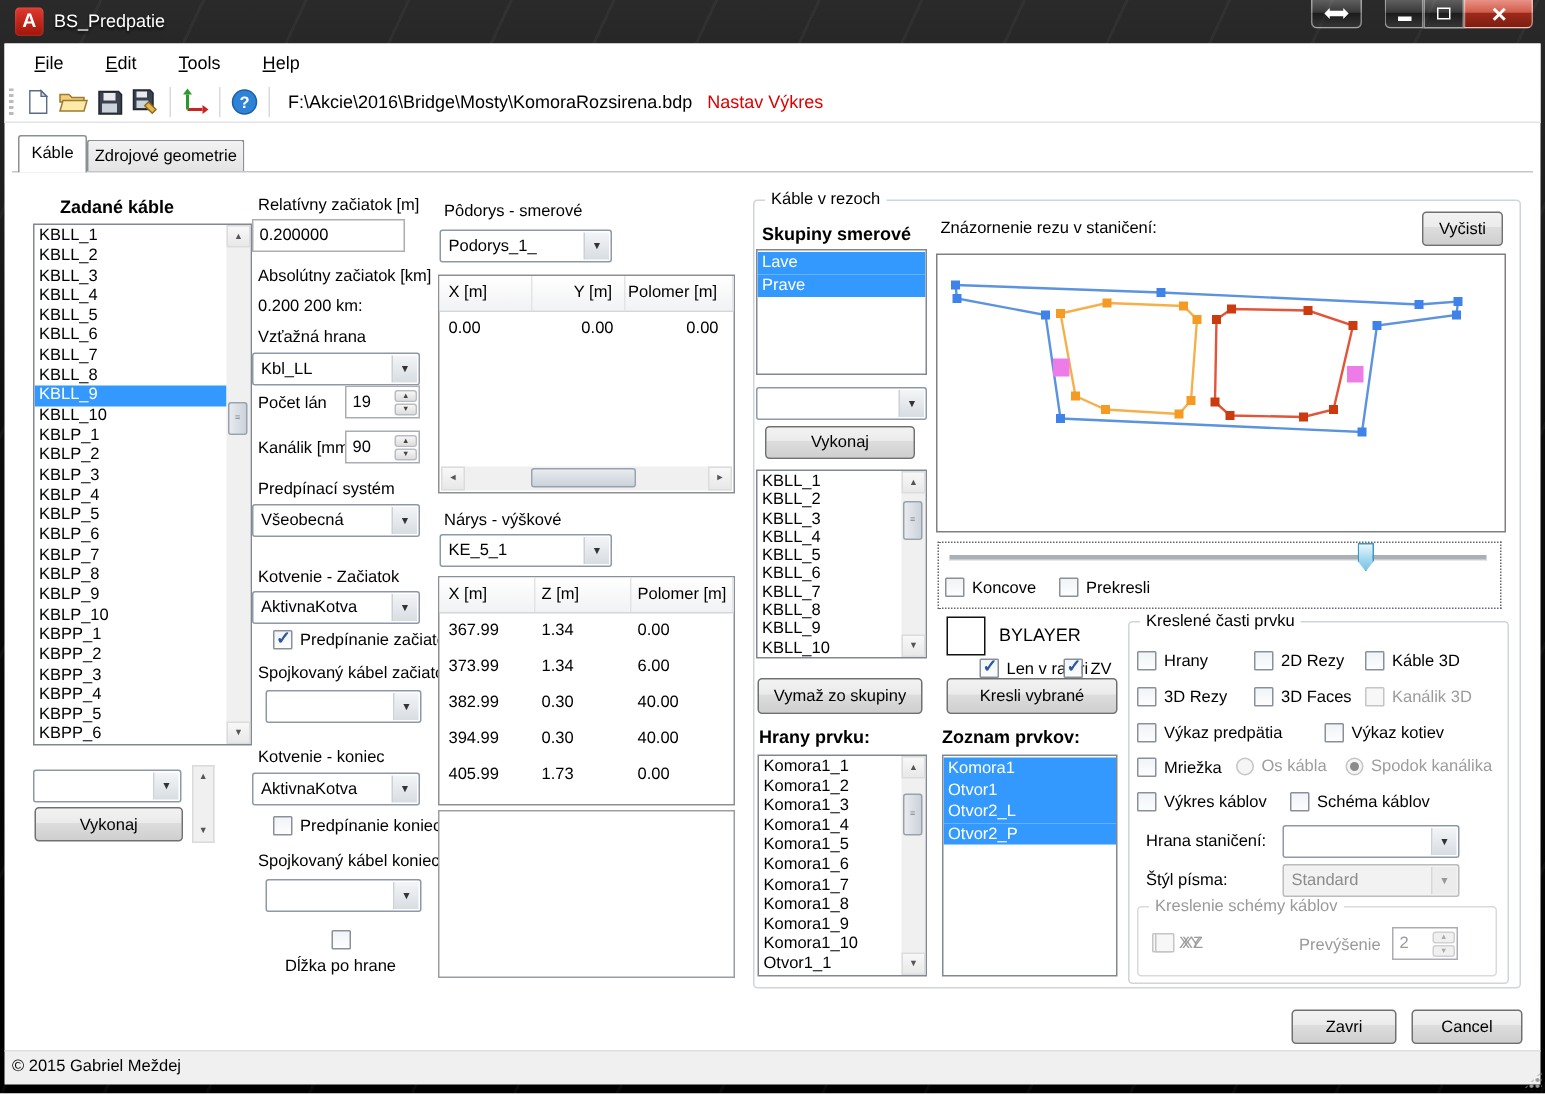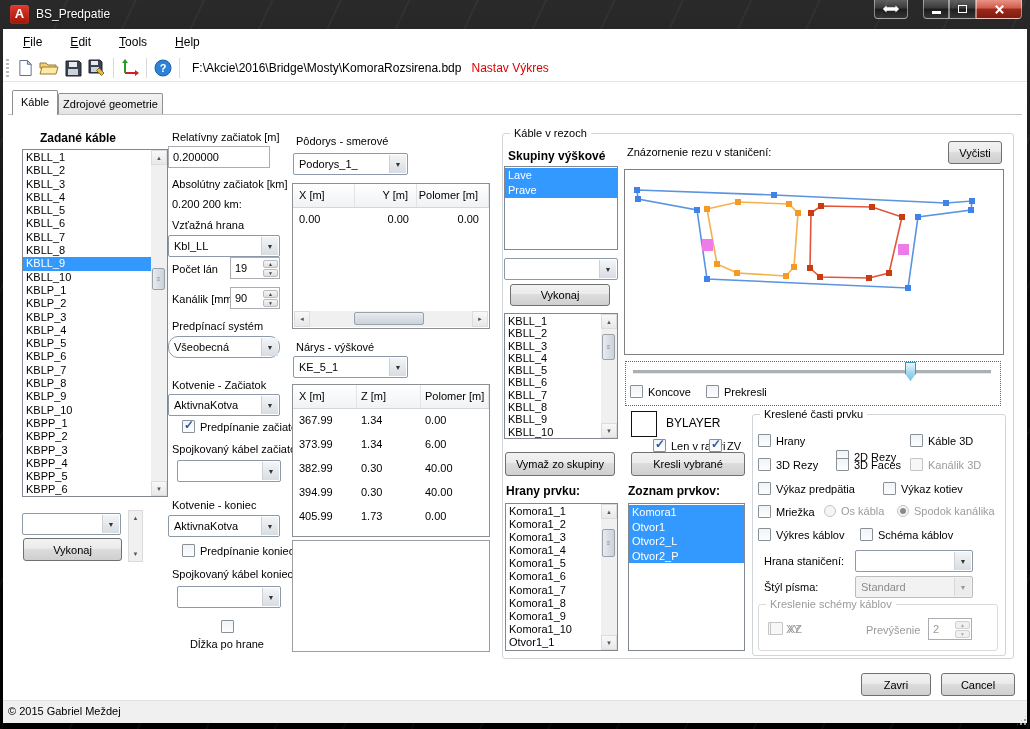--- a/index.html
+++ b/index.html
@@ -252,21 +252,21 @@
   </div>
   <div class="lbl" style="left:172px;top:293px;">Kanálik [mm]</div>
   <div class="spin" style="left:230px;top:287px;width:50px;">
     <span class="val">90</span>
     <span class="btns">
         <span class="sb">▲</span>
         <span class="sb">▼</span>
       </span>
   </div>
   <div class="lbl" style="left:172px;top:320px;">Predpínací systém</div>
-  <div class="combo" style="left:168px;top:336px;width:112px;border-radius:10px;">
+  <div class="combo" style="left:168px;top:336px;width:112px;">
     <span class="cval">Všeobecná</span>
     <span class="carr">▼</span>
   </div>
   <div class="lbl" style="left:172px;top:379px;">Kotvenie - Začiatok</div>
   <div class="combo" style="left:168px;top:394px;width:112px;">
     <span class="cval">AktivnaKotva</span>
     <span class="carr">▼</span>
   </div>
   <div class="cb checked" style="left:182px;top:420px;">
     <span class="bx"></span>
@@ -361,21 +361,21 @@
           <span>1.73</span>
           <span>0.00</span>
       </div>
       </div>
   </div>
   <div class="panelbox" style="left:292px;top:540px;width:198px;height:112px;"></div>
 
   <div class="groupbox" style="left:502px;top:133px;width:512px;height:526px;"></div>
   <div class="glabel" style="left:510px;top:127px;">Káble v rezoch</div>
 
-  <div class="lbl bold" style="left:508px;top:149px;">Skupiny výškové</div>
+  <div class="lbl bold" style="left:508px;top:149px;">Skupiny smerové</div>
   <div class="listbox skup" style="left:504px;top:166px;width:114px;height:84px;">
     <div class="items noscroll">
 
     <div class="li sel">Lave</div>
         <div class="li sel">Prave</div>
       </div>
   </div>
   <div class="combo" style="left:504px;top:258px;width:114px;">
     <span class="cval"></span>
     <span class="carr">▼</span>
@@ -496,21 +496,21 @@
       <span>ZV</span>
   </div>
 
   <div class="groupbox" style="left:752px;top:414px;width:254px;height:242px;"></div>
   <div class="glabel" style="left:760px;top:408px;">Kreslené časti prvku</div>
 
   <div class="cb" style="left:758px;top:434px;">
       <span class="bx"></span>
       <span>Hrany</span>
     </div>
-  <div class="cb" style="left:836px;top:434px;margin-top:16px;">
+  <div class="cb" style="left:836px;top:434px;">
       <span class="bx"></span>
       <span>2D Rezy</span>
     </div>
   <div class="cb" style="left:910px;top:434px;">
       <span class="bx"></span>
       <span>Káble 3D</span>
     </div>
   <div class="cb" style="left:758px;top:458px;">
       <span class="bx"></span>
       <span>3D Rezy</span>

